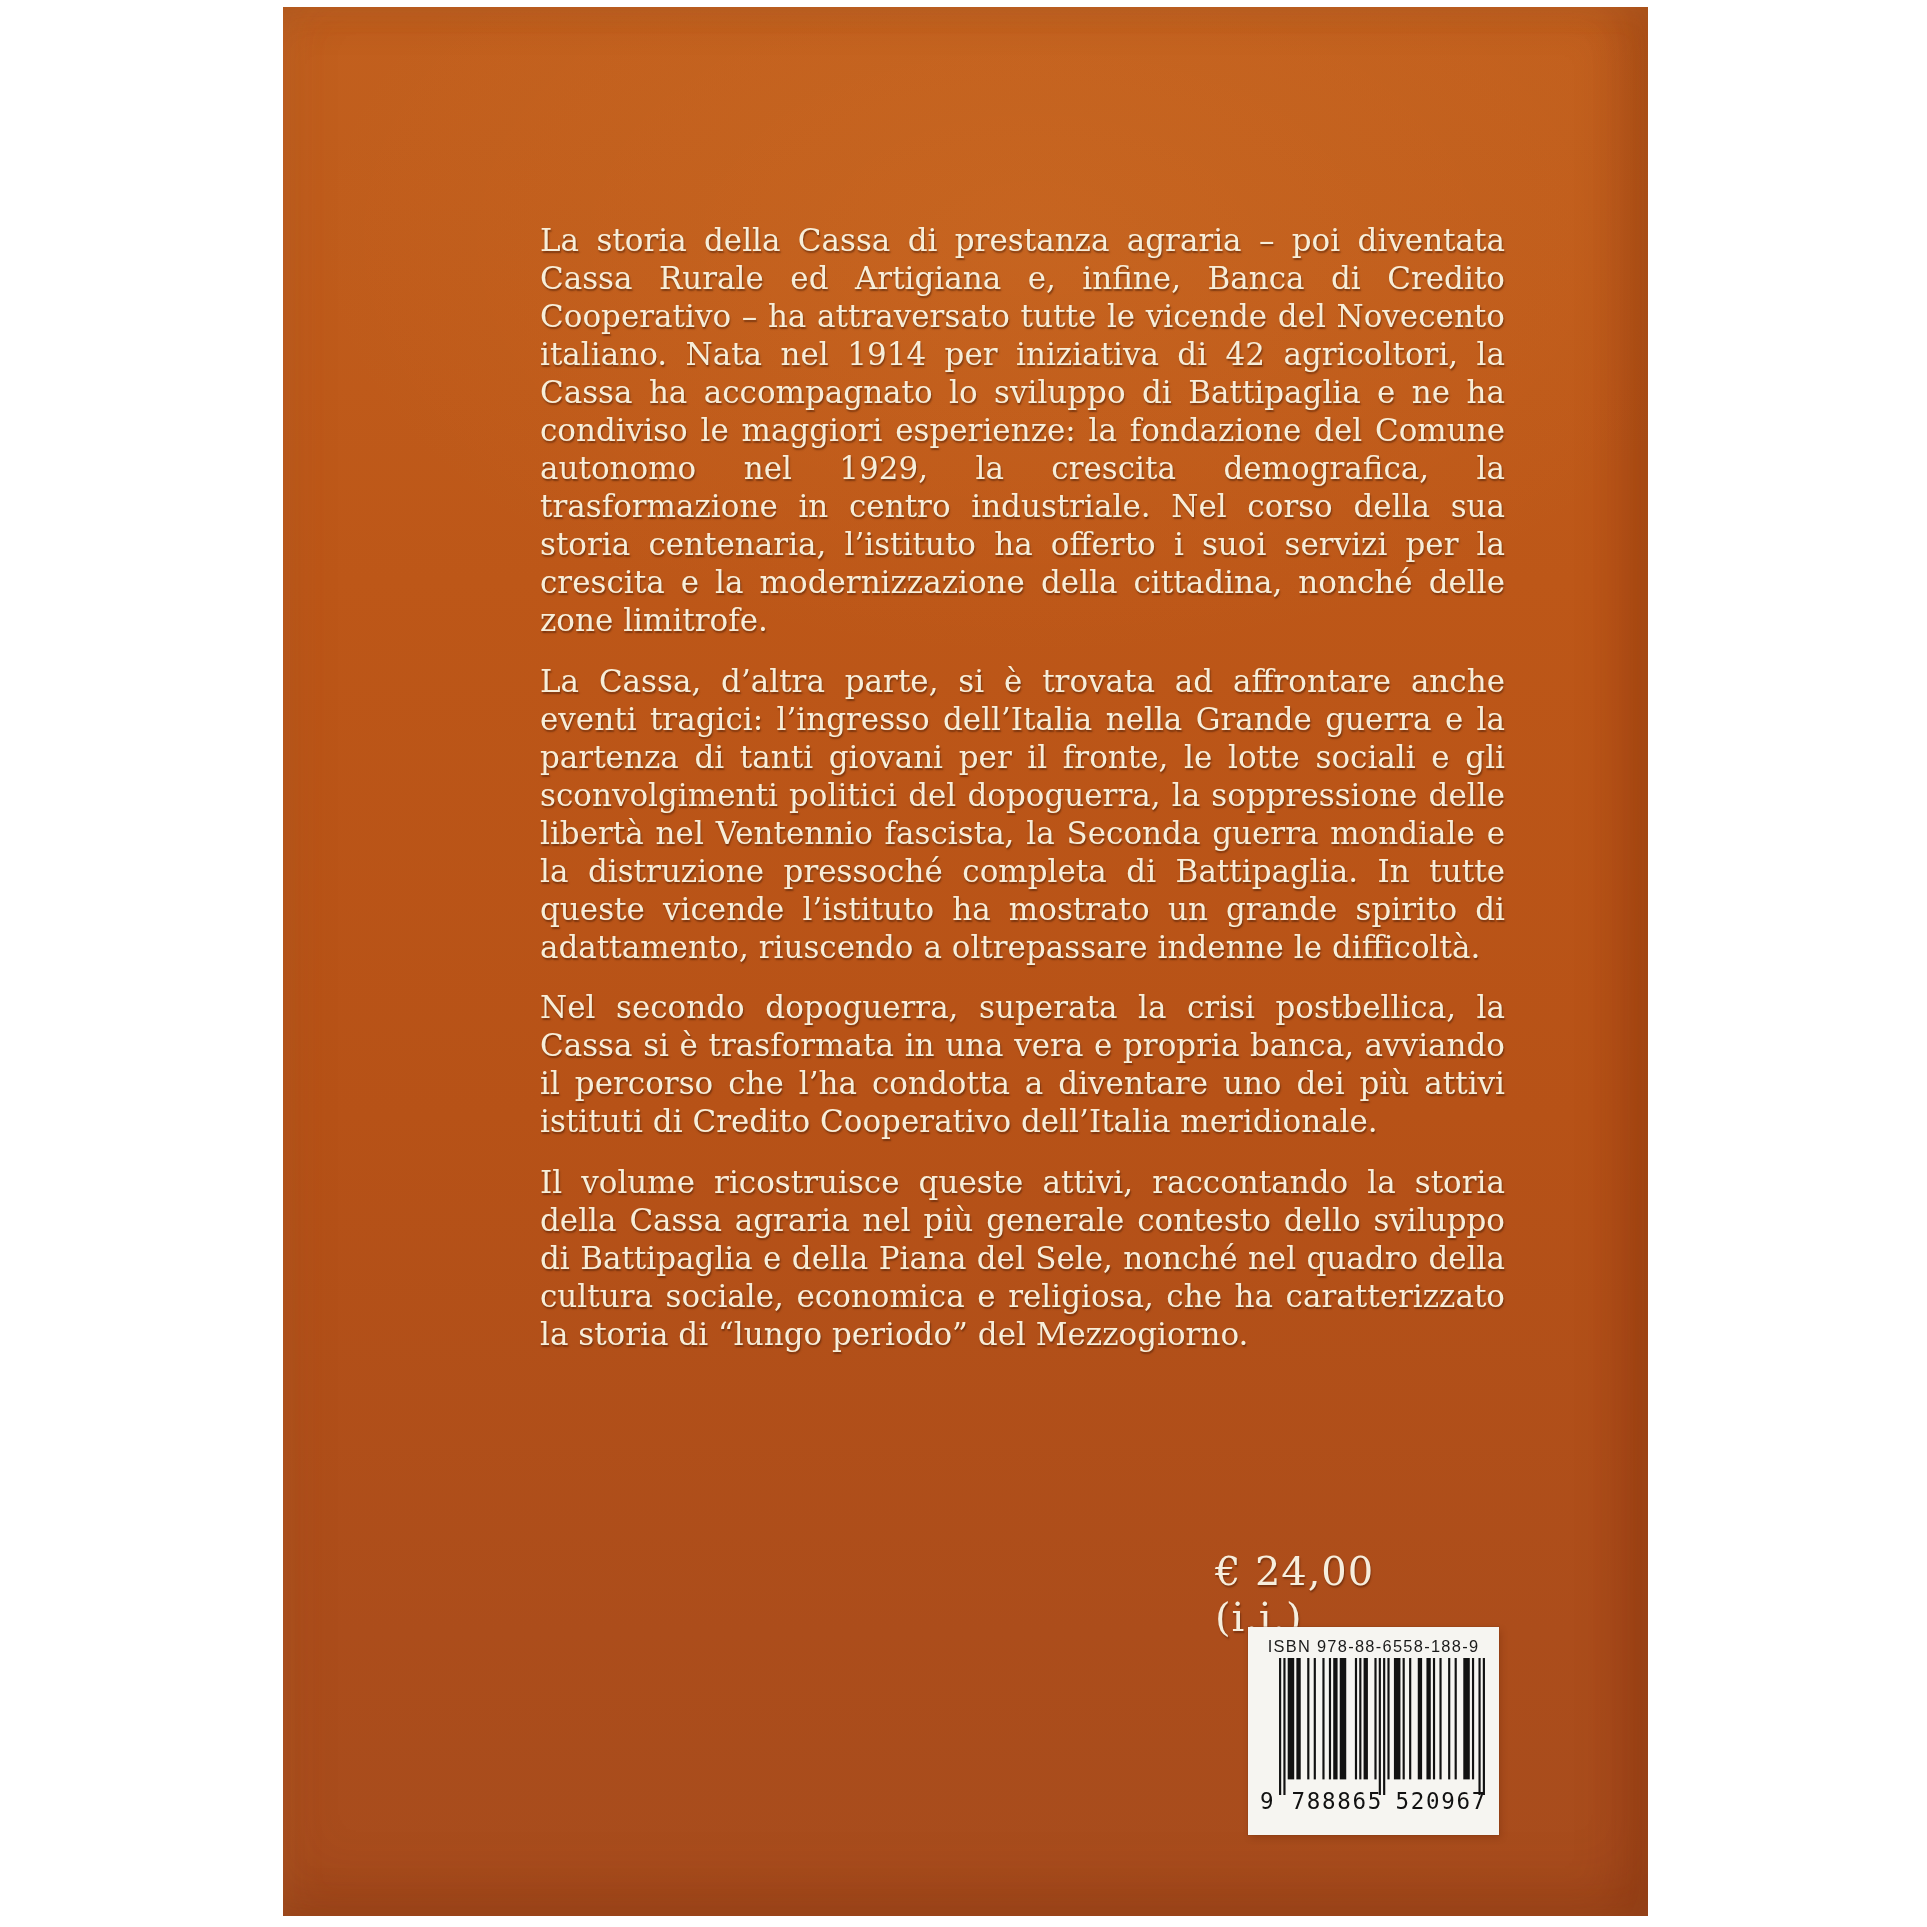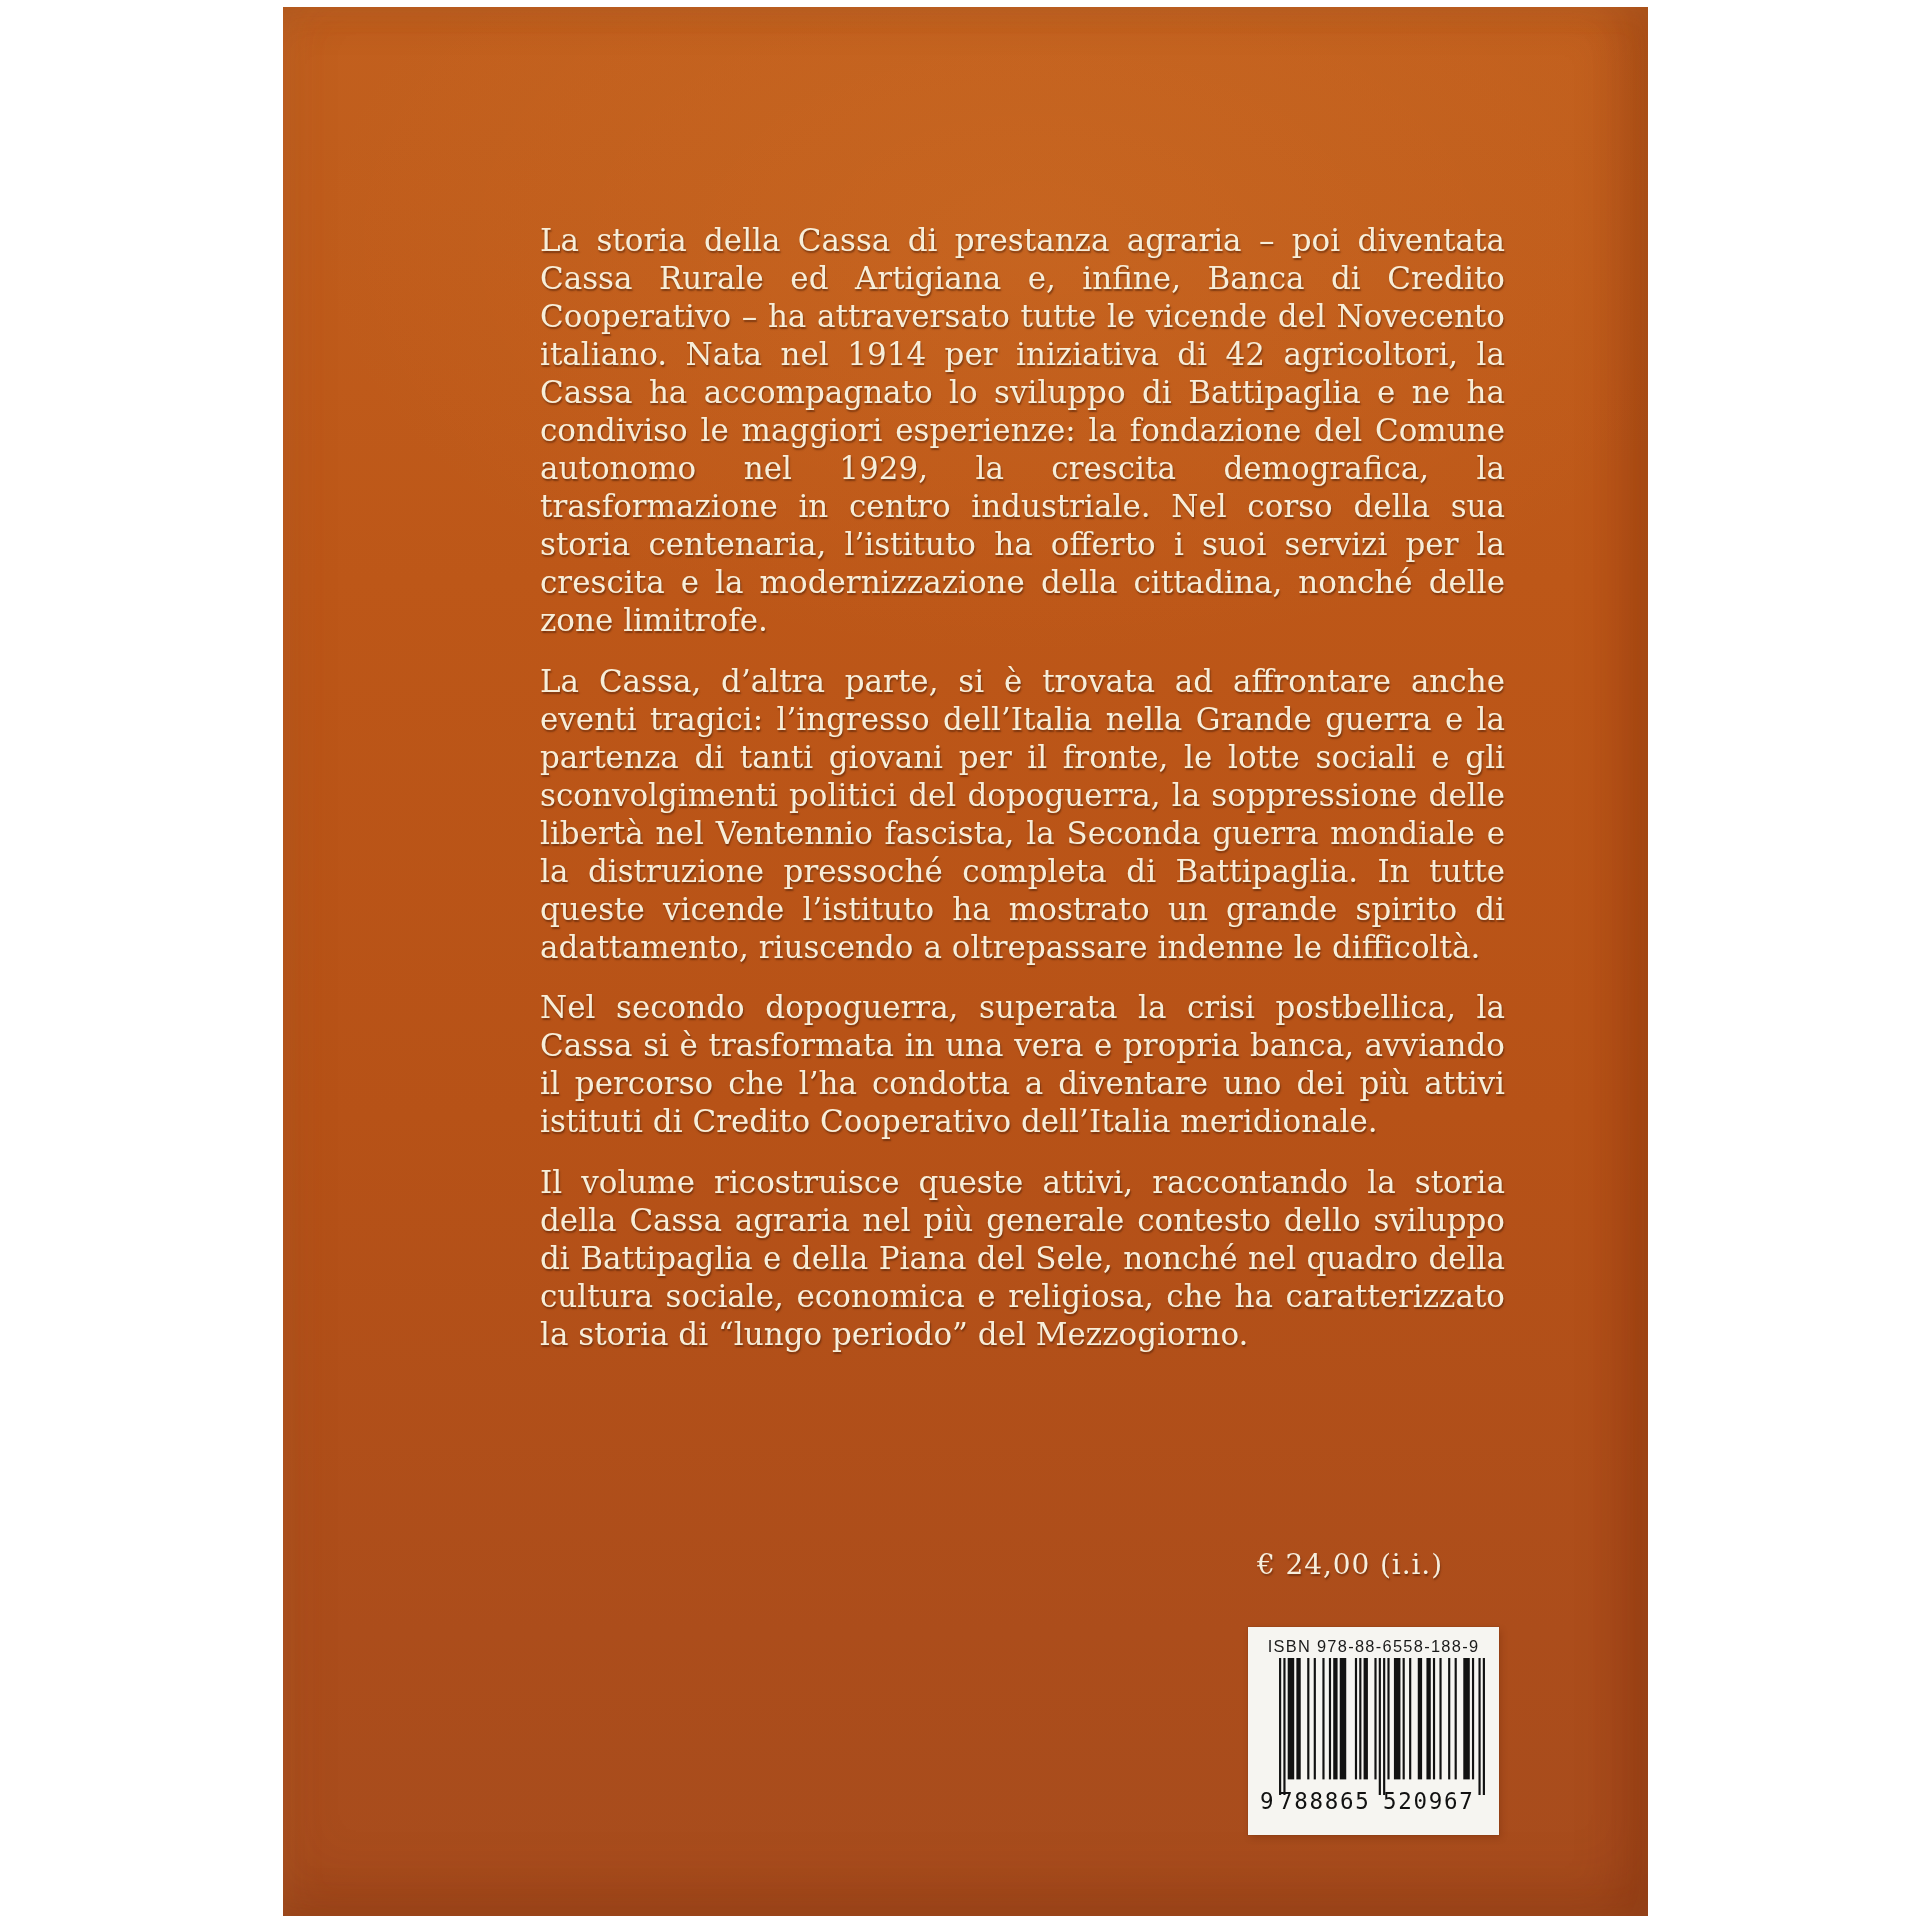--- a/index.html
+++ b/index.html
@@ -44,23 +44,23 @@
     text-shadow: 0.9px 1.7px 1.7px rgba(70,25,5,0.55);
   }
   .blurb p {
     margin: 0 0 22.5px 0;
   }
   .price {
     position: absolute;
     left: 932px;
     top: 1541px;
     width: 228px;
-    text-align: right;
+    text-align: left;
     color: #f6eedd;
-    font-size: 28px;
+    font-size: 40px;
     letter-spacing: 0.9px;
     text-shadow: 0.9px 1.7px 1.7px rgba(70,25,5,0.5);
   }
   .barcode-box {
     position: absolute;
     left: 965px;
     top: 1620px;
     width: 251px;
     height: 208px;
     background: #f6f5f1;
@@ -96,21 +96,21 @@
     right: 0;
     top: 130px;
     display: flex;
     align-items: flex-start;
     font-family: "DejaVu Sans Mono", monospace;
     font-size: 22.5px;
     color: #111111;
     letter-spacing: 1.7px;
   }
   .digit-lead { width: 19px; text-align: left; }
-  .digit-group { flex: 1; text-align: left; }
+  .digit-group { flex: 1; text-align: right; }
 </style>
 </head>
 <body>
 
 <div class="page">
   <div class="book-cover">
 
     <div class="blurb">
       <p>La storia della Cassa di prestanza agraria – poi diventata Cassa Rurale ed Artigiana e, infine, Banca di Credito Cooperativo – ha attraversato tutte le vicende del Novecento italiano. Nata nel 1914 per iniziativa di 42 agricoltori, la Cassa ha accompagnato lo sviluppo di Battipaglia e ne ha condiviso le maggiori esperienze: la fondazione del Comune autonomo nel 1929, la crescita demografica, la trasformazione in centro industriale. Nel corso della sua storia centenaria, l’istituto ha offerto i suoi servizi per la crescita e la modernizzazione della cittadina, nonché delle zone limitrofe.</p>
       <p>La Cassa, d’altra parte, si è trovata ad affrontare anche eventi tragici: l’ingresso dell’Italia nella Grande guerra e la partenza di tanti giovani per il fronte, le lotte sociali e gli sconvolgimenti politici del dopoguerra, la soppressione delle libertà nel Ventennio fascista, la Seconda guerra mondiale e la distruzione pressoché completa di Battipaglia. In tutte queste vicende l’istituto ha mostrato un grande spirito di adattamento, riuscendo a oltrepassare indenne le difficoltà.</p>

